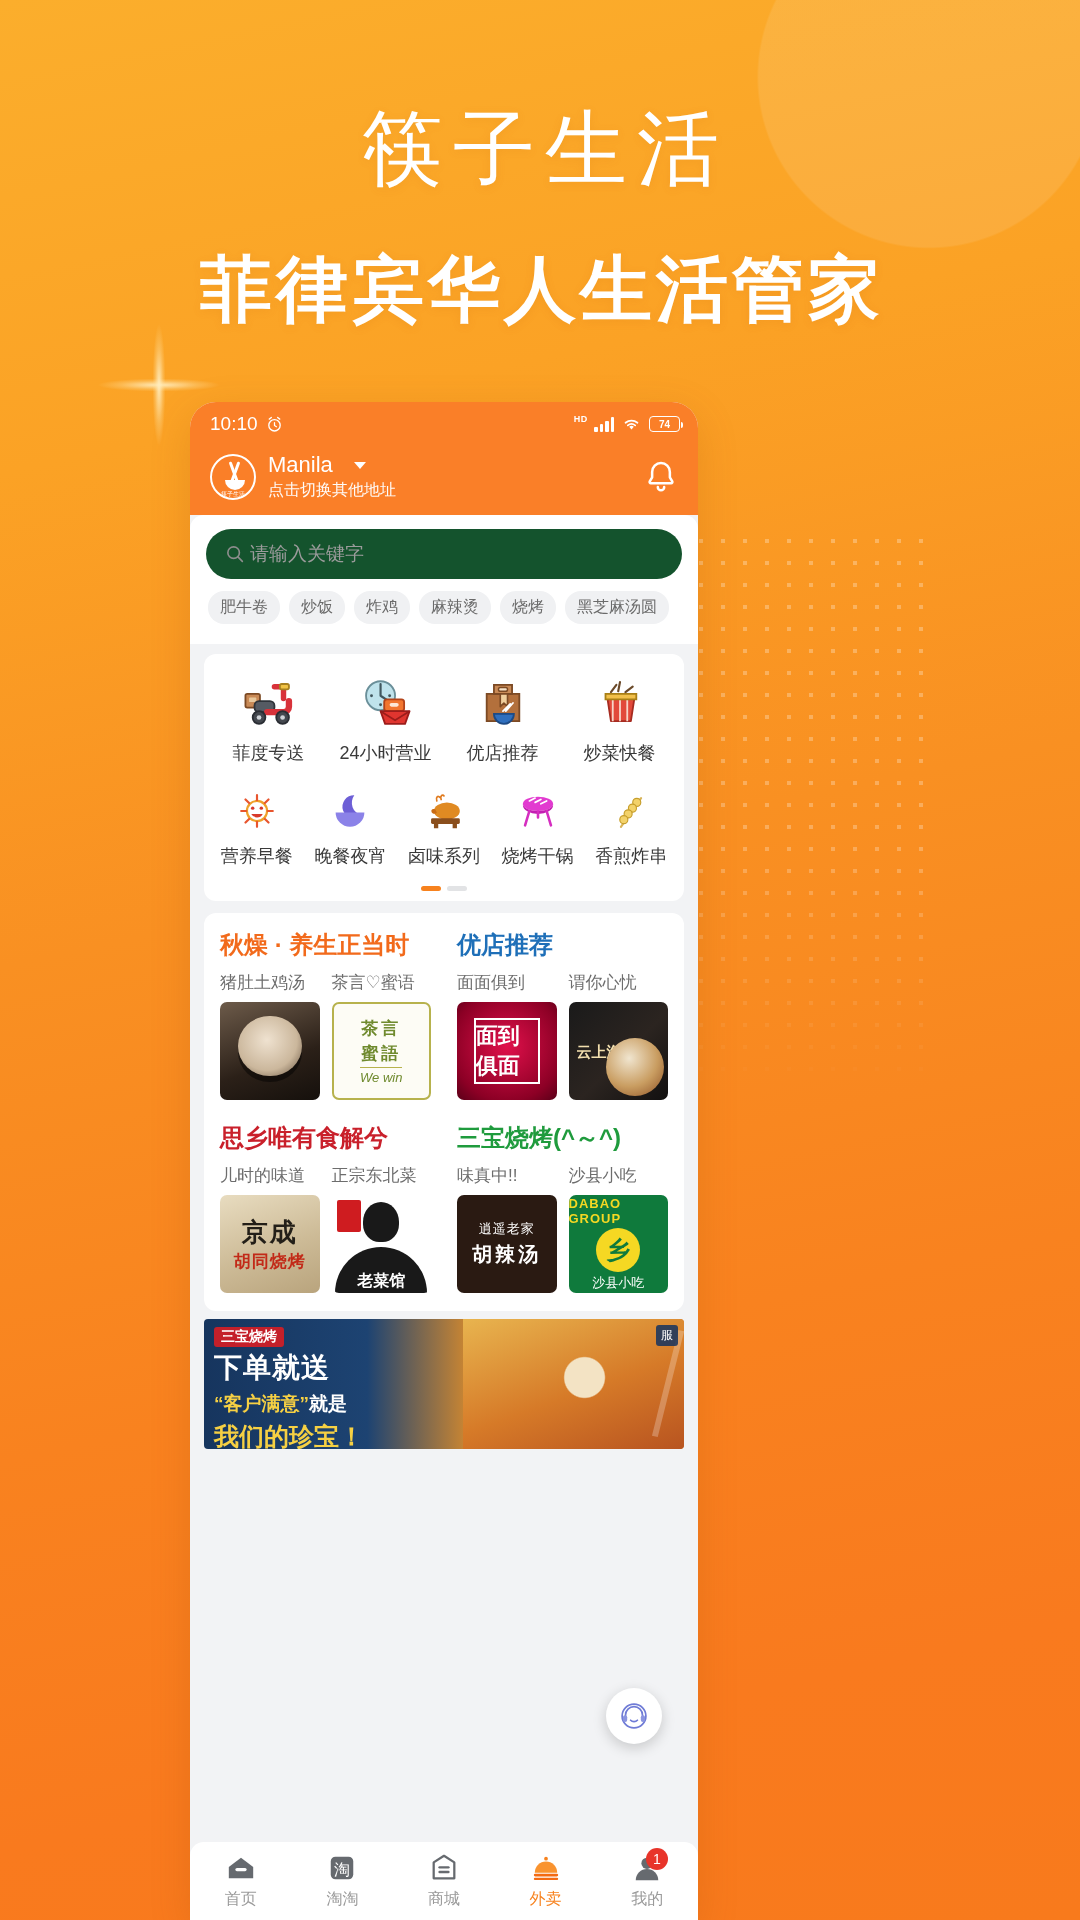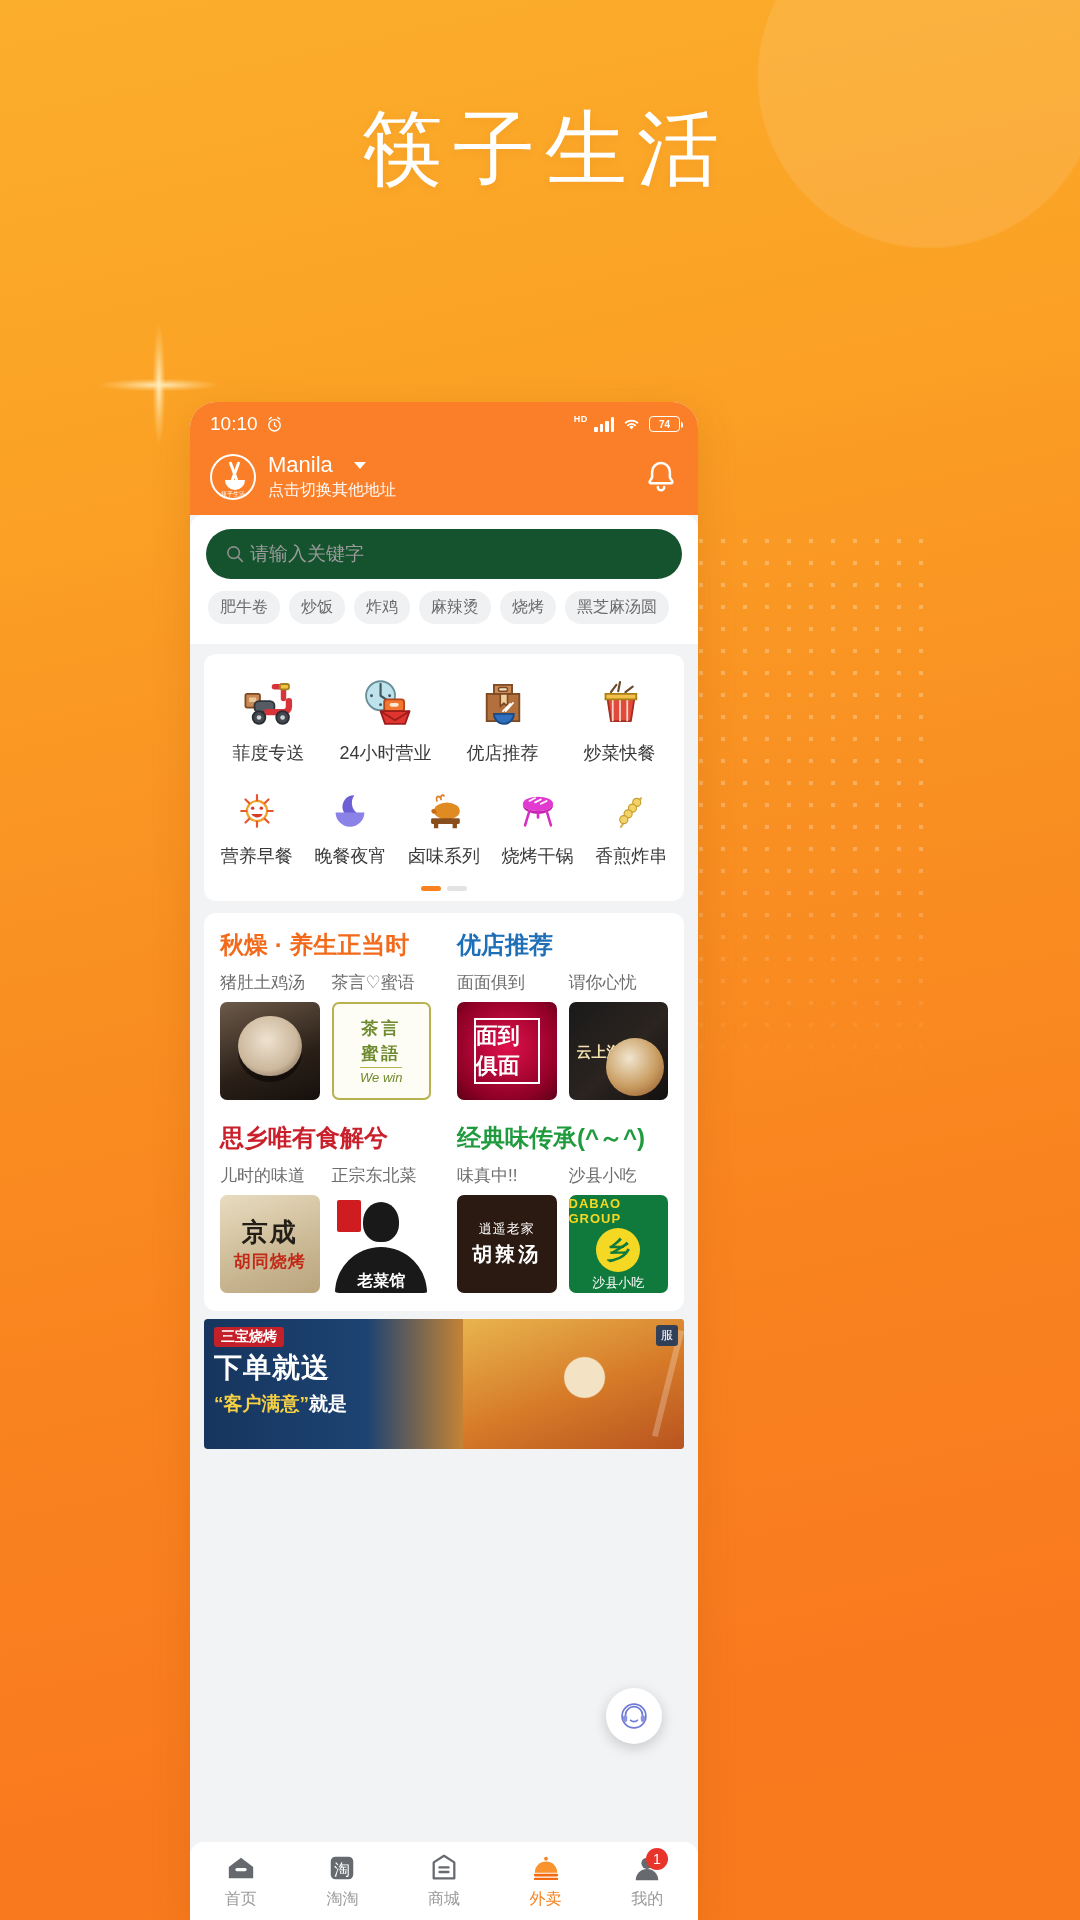--- a/index.html
+++ b/index.html
@@ -224,20 +224,21 @@
 <body>
 
 <div id="bg"></div>
 <div id="dots"></div>
 <div id="sparkle">
     <div class="s"></div>
   </div>
 
 <div id="headline">
   <div class="h1">筷子生活</div>
+  <div class="h2">菲律宾华人生活管家</div>
 </div>
 
 <div id="phone">
 
   <div class="statusbar">
     <div class="sb-left">
       <span>10:10</span>
       <svg viewBox="0 0 24 24" width="19" height="19">
         <circle cx="12" cy="13" r="7.2" fill="none" stroke="#fff" stroke-width="1.7"></circle>
         <path d="M12 9.6v3.6l2.4 1.6" fill="none" stroke="#fff" stroke-width="1.6" stroke-linecap="round"></path>
@@ -490,21 +491,21 @@
               <div class="thumb t-man">
                 <span class="stamp"></span>
                 <span class="head"></span>
                 <span class="body"></span>
                 <span class="nm">老菜馆</span>
               </div>
             </div>
           </div>
         </div>
         <div class="promo-col">
-          <div class="promo-title" style="color:#1F9B3D">经典味传承(^～^)</div>
+          <div class="promo-title" style="color:#1F9B3D">三宝烧烤(^～^)</div>
           <div class="promo-subs">
             <div class="promo-cell">
               <div class="promo-sub">味真中!!</div>
               <div class="thumb t-hula">
                 <span class="h1x">逍遥老家</span>
                 <span class="h2x">胡辣汤</span>
               </div>
             </div>
             <div class="promo-cell">
               <div class="promo-sub">沙县小吃</div>
@@ -519,20 +520,21 @@
       </div>
     </div>
 
     <div class="banner">
       <div class="bl">
         <span class="r1">三宝烧烤</span>
         <div class="r2">下单就送</div>
         <div class="r3">
           <em>“客户满意”</em><span>就是</span>
         </div>
+        <div class="r4">我们的珍宝！</div>
       </div>
       <span class="arrow"></span>
       <span class="can">王老吉</span>
       <div class="food">
           <span class="skew"></span>
         </div>
       <span class="tagr">服</span>
     </div>
   </div>
 

